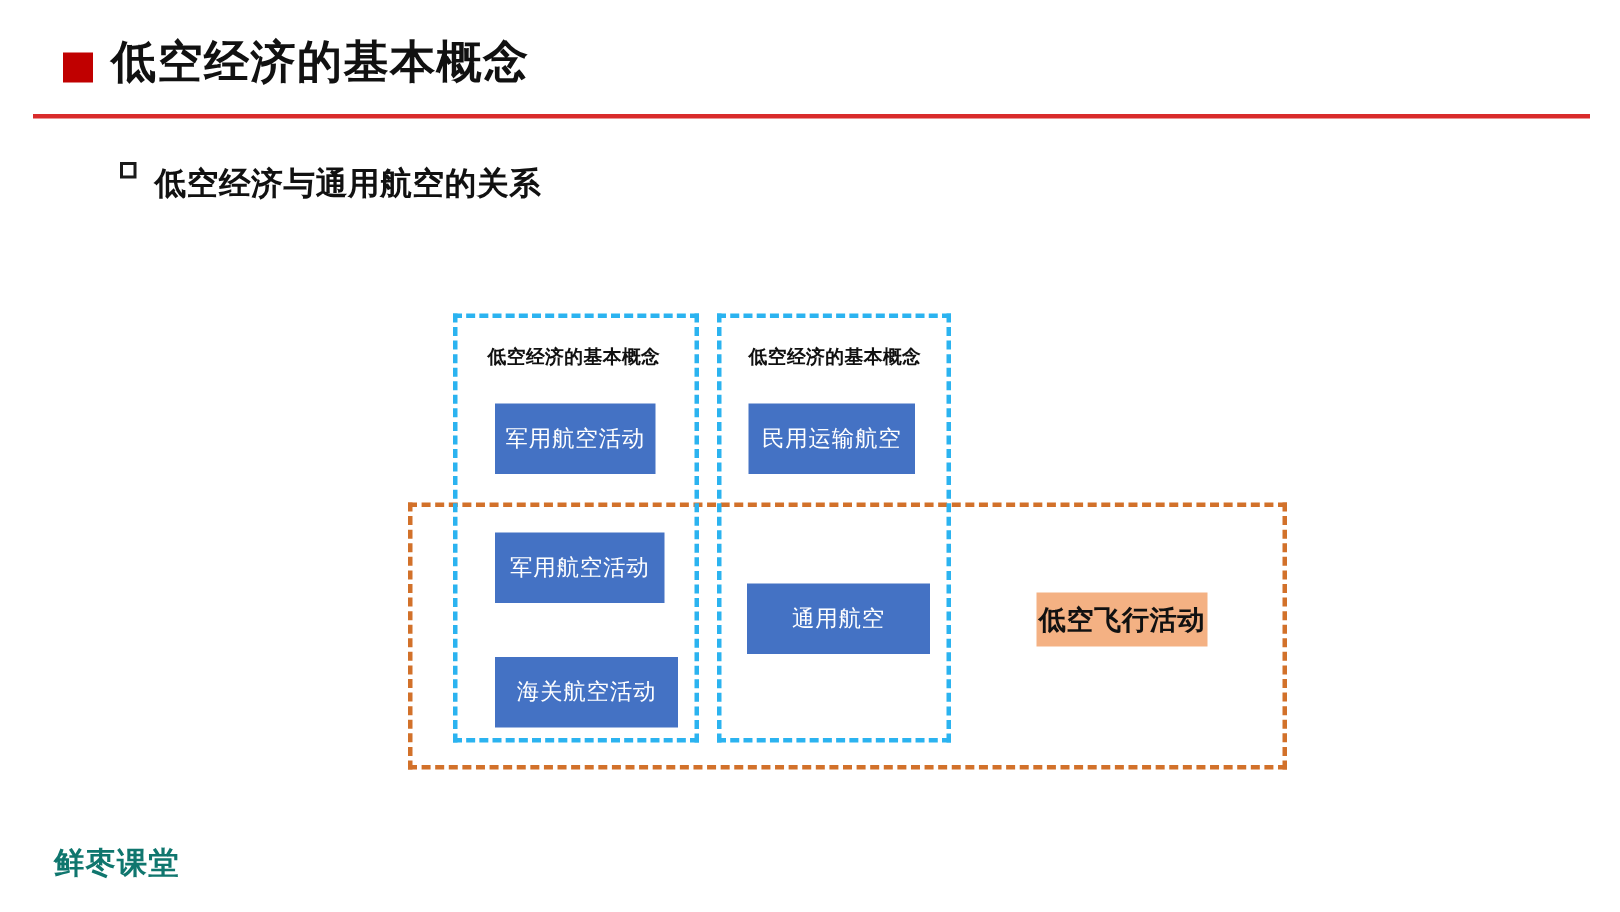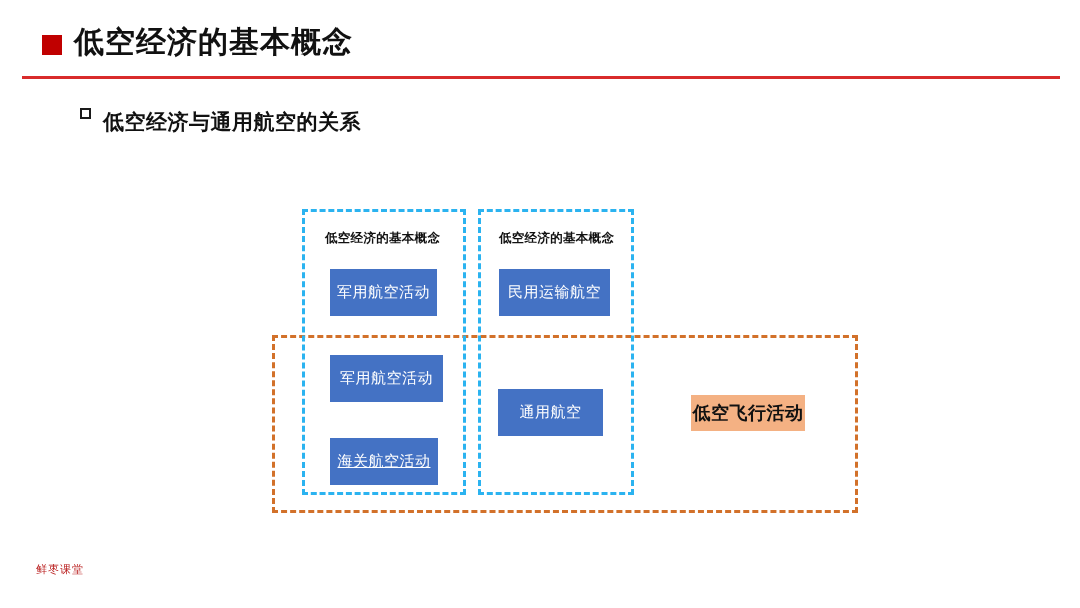--- a/index.html
+++ b/index.html
@@ -132,23 +132,23 @@
     font-size: 15px;
     display: flex;
     align-items: center;
     justify-content: center;
     letter-spacing: 0.5px;
     box-sizing: border-box;
     white-space: nowrap;
   }
   .blue-box.b1 { left: 330px; top: 269px; width: 107px; height: 47px; }
   .blue-box.b2 { left: 330px; top: 355px; width: 113px; height: 47px; }
-  .blue-box.b3 { left: 330px; top: 438px; width: 108px; height: 47px; text-decoration: underline; }
+  .blue-box.b3 { left: 330px; top: 438px; width: 122px; height: 47px; }
   .blue-box.b4 { left: 499px; top: 269px; width: 111px; height: 47px; }
-  .blue-box.b5 { left: 498px; top: 389px; width: 105px; height: 47px; }
+  .blue-box.b5 { left: 498px; top: 389px; width: 122px; height: 47px; }
 
   .orange-box {
     position: absolute;
     left: 691px;
     top: 395px;
     width: 114px;
     height: 36px;
     background: #F4B183;
     color: #111111;
     font-size: 18px;
@@ -159,23 +159,23 @@
     letter-spacing: 0.5px;
     box-sizing: border-box;
     white-space: nowrap;
   }
 
   
   .watermark {
     position: absolute;
     left: 36px;
     top: 562px;
-    font-size: 11px;
-    font-weight: normal;
-    color: #b91c1c;
+    font-size: 20px;
+    font-weight: bold;
+    color: #0f766e;
     letter-spacing: 1px;
     white-space: nowrap;
   }
 </style>
 </head>
 <body>
 
 <div class="slide-header">
   <div class="title-bullet"></div>
   <div class="slide-title">低空经济的基本概念</div>

